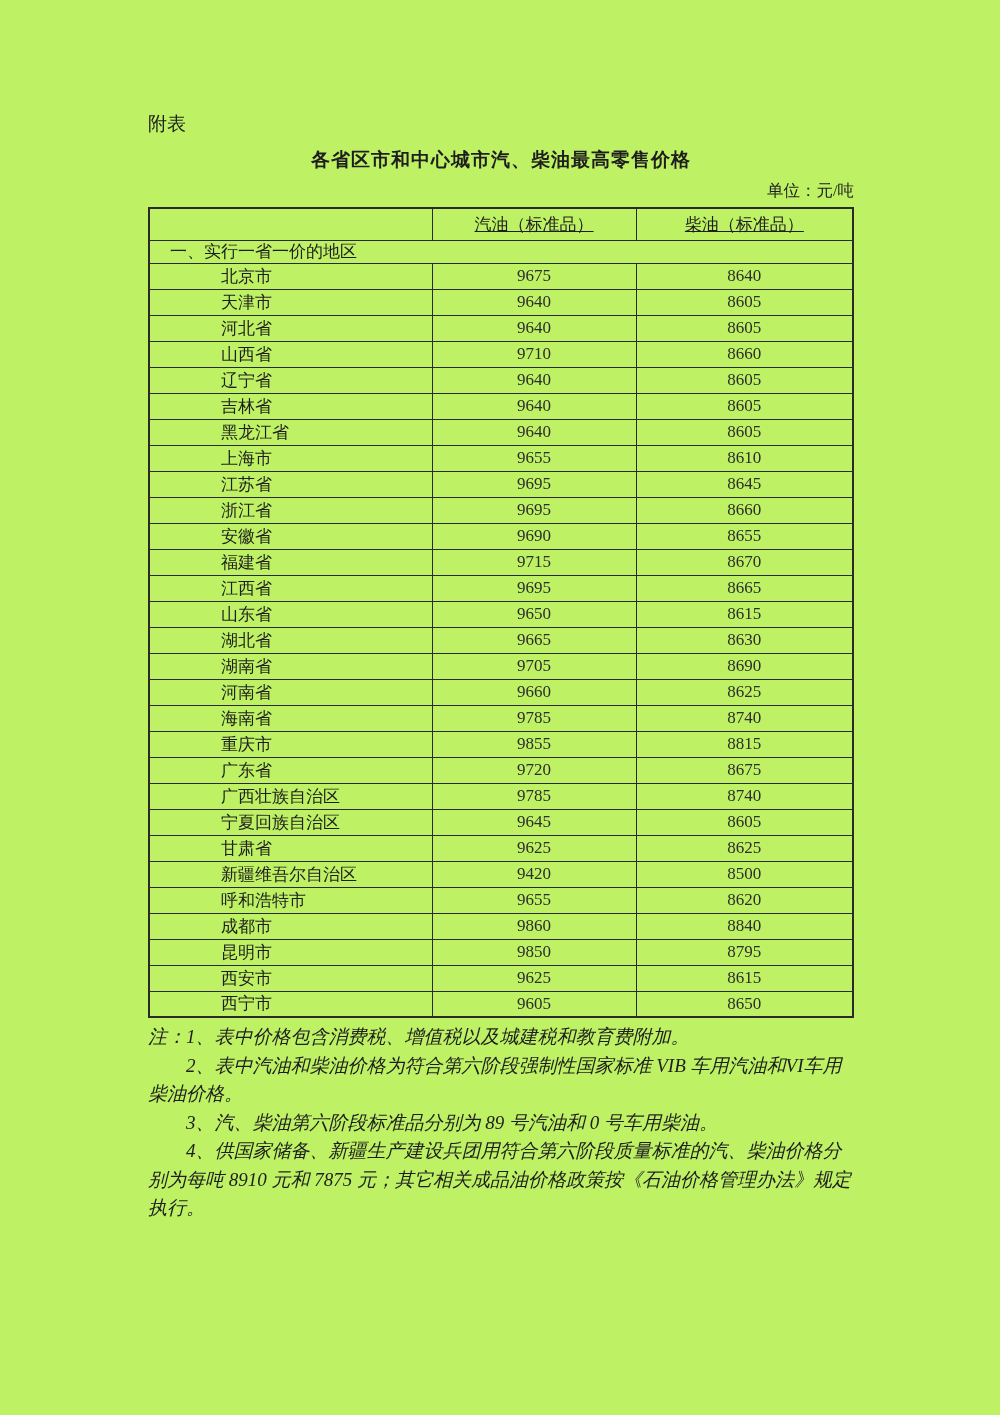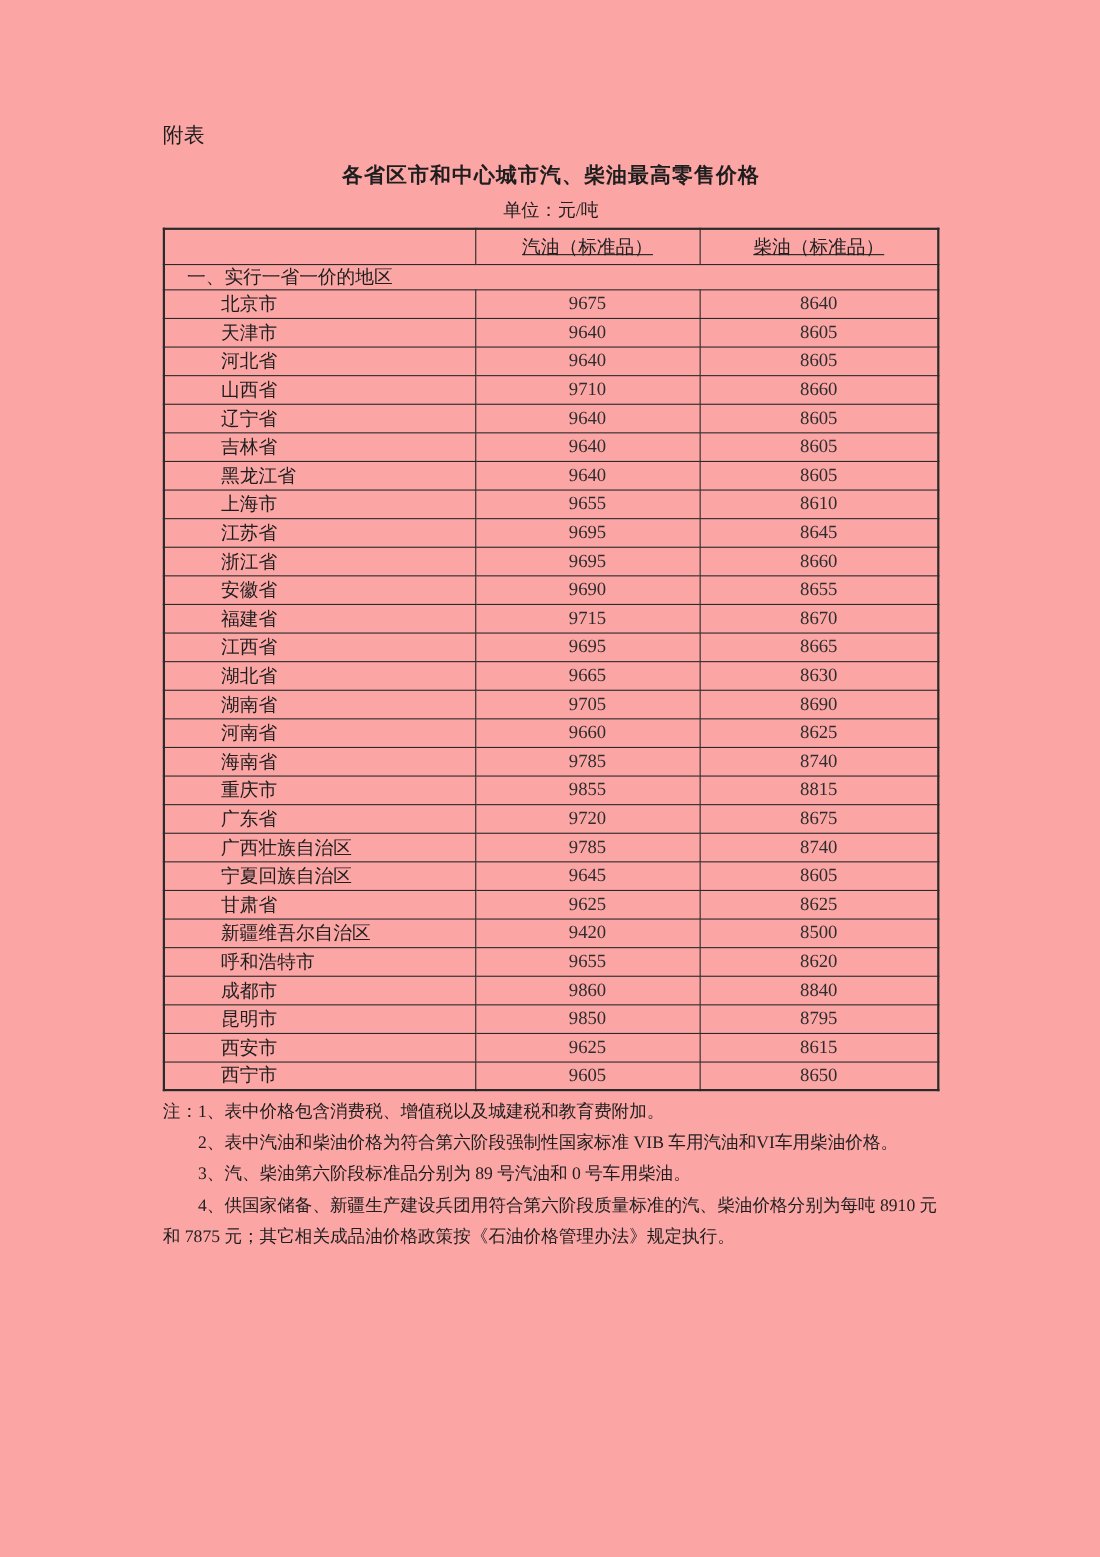--- a/index.html
+++ b/index.html
@@ -5,21 +5,21 @@
   * { margin: 0; padding: 0; box-sizing: border-box; }
   html, body { background: #ffffff; }
   body {
     font-family: "Liberation Serif", "DejaVu Serif", serif;
     color: #1e1e1e;
   }
   .page {
     position: relative;
     width: 1000px;
     height: 1415px;
-    background: #fca5a5;
+    background: #bef264;
     margin: 0 auto;
     overflow: hidden;
   }
   .content {
     position: absolute;
     left: 148px;
     top: 112px;
     width: 706px;
   }
   .appendix-label {
@@ -31,21 +31,21 @@
     text-align: center;
     font-family: "Liberation Sans", "DejaVu Sans", sans-serif;
     font-weight: bold;
     font-size: 19px;
     line-height: 24px;
     letter-spacing: 1px;
   }
   .unit-label {
     margin-top: 9px;
     margin-bottom: 6px;
-    text-align: center;
+    text-align: right;
     font-size: 16.5px;
     line-height: 20px;
   }
   table.price-table {
     width: 100%;
     border-collapse: collapse;
     table-layout: fixed;
     border: 2px solid #2a2a2a;
   }
   table.price-table col.c-region  { width: 40.2%; }
@@ -64,27 +64,28 @@
   tr.section-row td {
     height: 23px;
     text-align: left;
     padding-left: 20px;
     line-height: 20px;
     font-family: Liberation Serif, serif;
   }
   tr.data-row td { height: 26px; }
   tr.data-row td.region-cell {
     text-align: left;
-    padding-left: 51px;
+    padding-left: 71px;
   }
   tr.data-row td.num-cell { text-align: center; color: #2d2d2d; }
   .notes {
     margin-top: 5px;
-    font-size: 16px;
+    font-size: 19px;
     line-height: 28.5px;
+    font-style: italic;
   }
   .notes p { text-indent: 2em; }
   .notes p.first { text-indent: 0; }
 </style>
 </head>
 <body>
 
 <div class="page">
   <div class="content">
 
@@ -171,20 +172,25 @@
             <td class="region-cell">福建省</td>
             <td class="gasoline-cell num-cell">9715</td>
             <td class="diesel-cell num-cell">8670</td>
           </tr>
           <tr class="data-row">
             <td class="region-cell">江西省</td>
             <td class="gasoline-cell num-cell">9695</td>
             <td class="diesel-cell num-cell">8665</td>
           </tr>
           <tr class="data-row">
+            <td class="region-cell">山东省</td>
+            <td class="gasoline-cell num-cell">9650</td>
+            <td class="diesel-cell num-cell">8615</td>
+          </tr>
+          <tr class="data-row">
             <td class="region-cell">湖北省</td>
             <td class="gasoline-cell num-cell">9665</td>
             <td class="diesel-cell num-cell">8630</td>
           </tr>
           <tr class="data-row">
             <td class="region-cell">湖南省</td>
             <td class="gasoline-cell num-cell">9705</td>
             <td class="diesel-cell num-cell">8690</td>
           </tr>
           <tr class="data-row">

